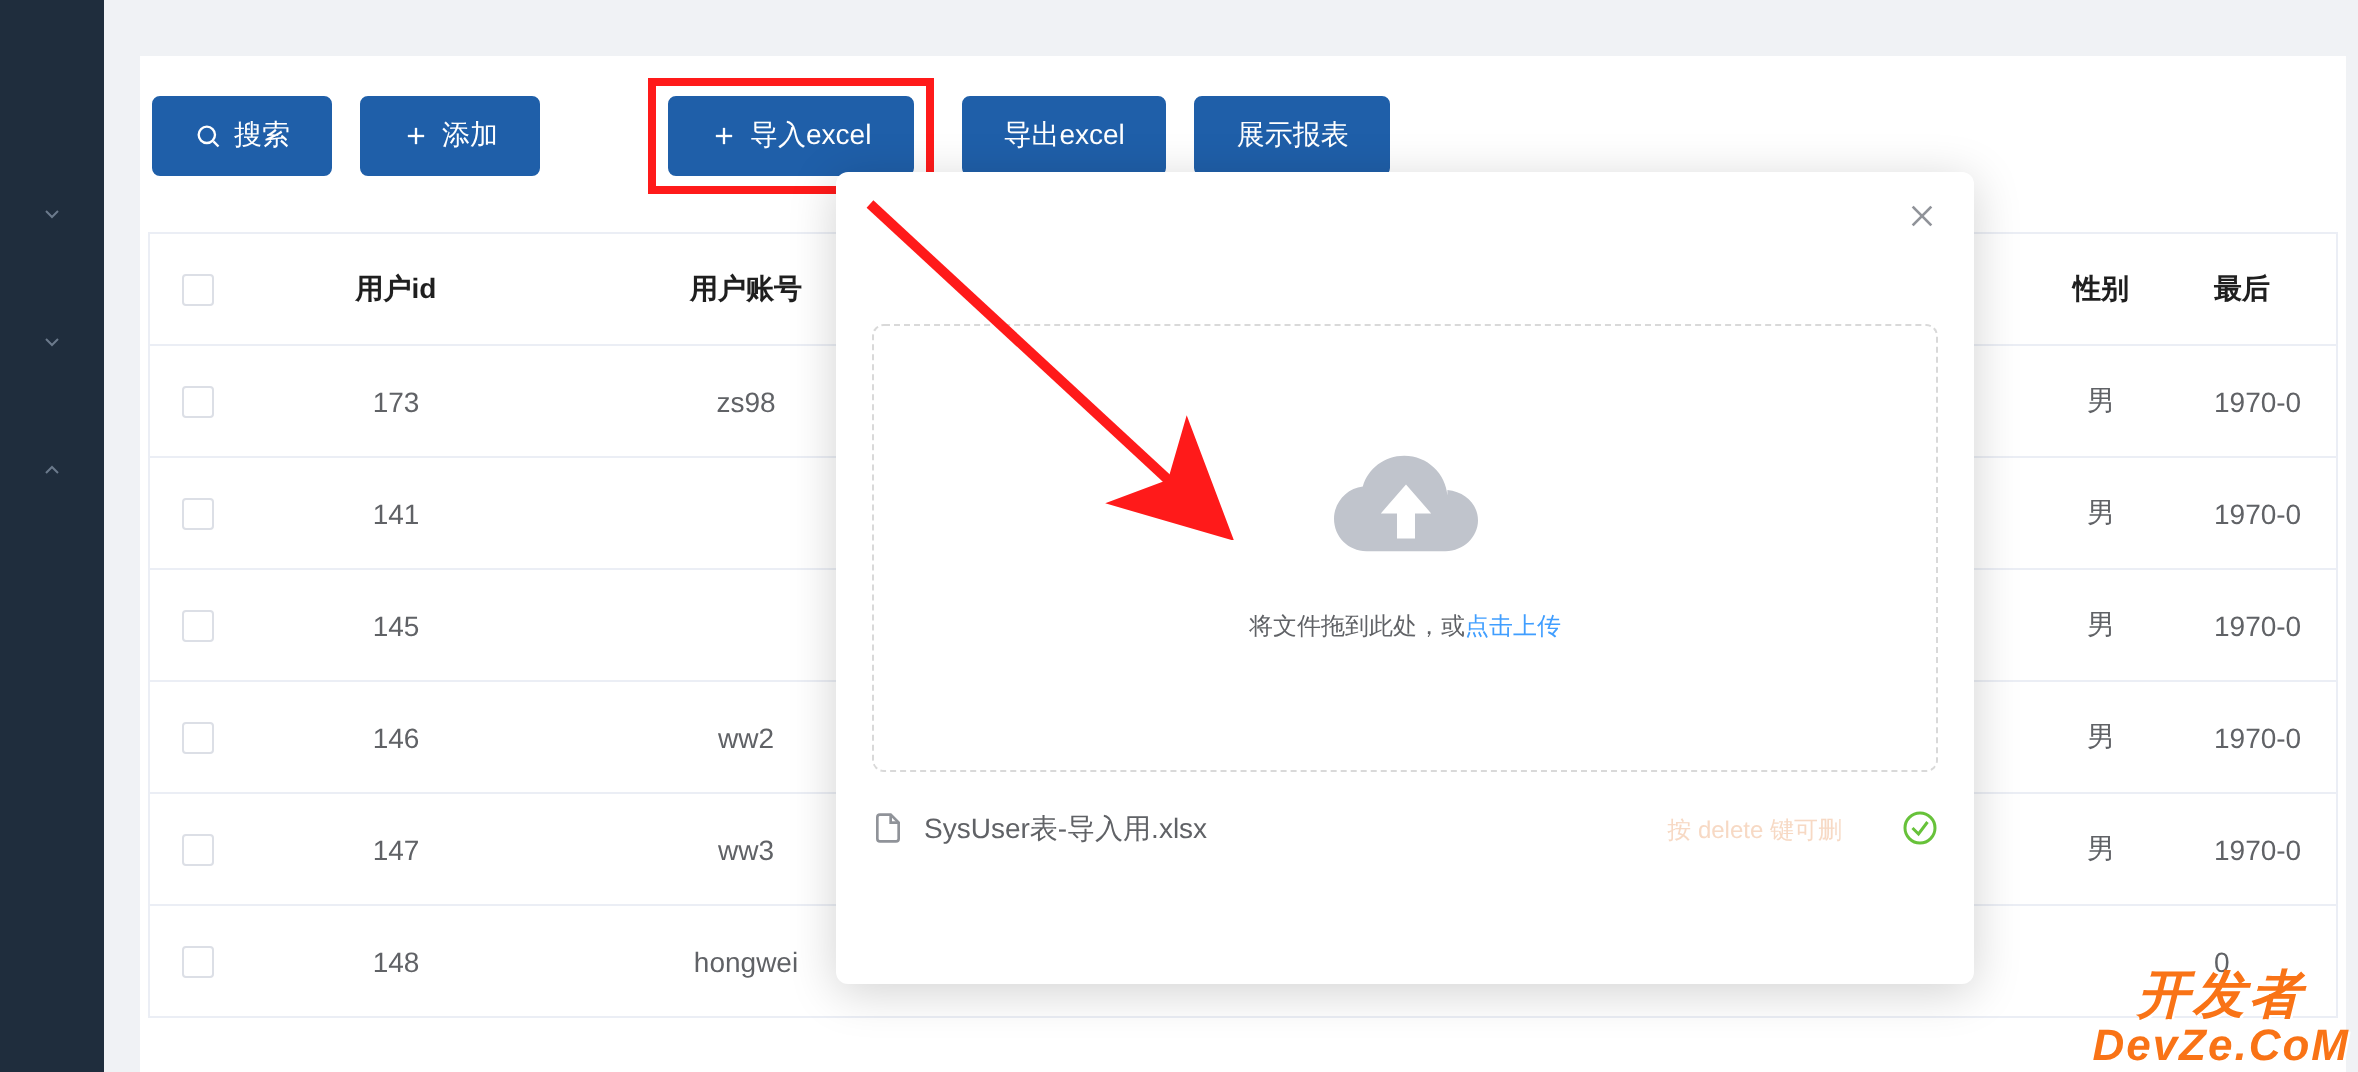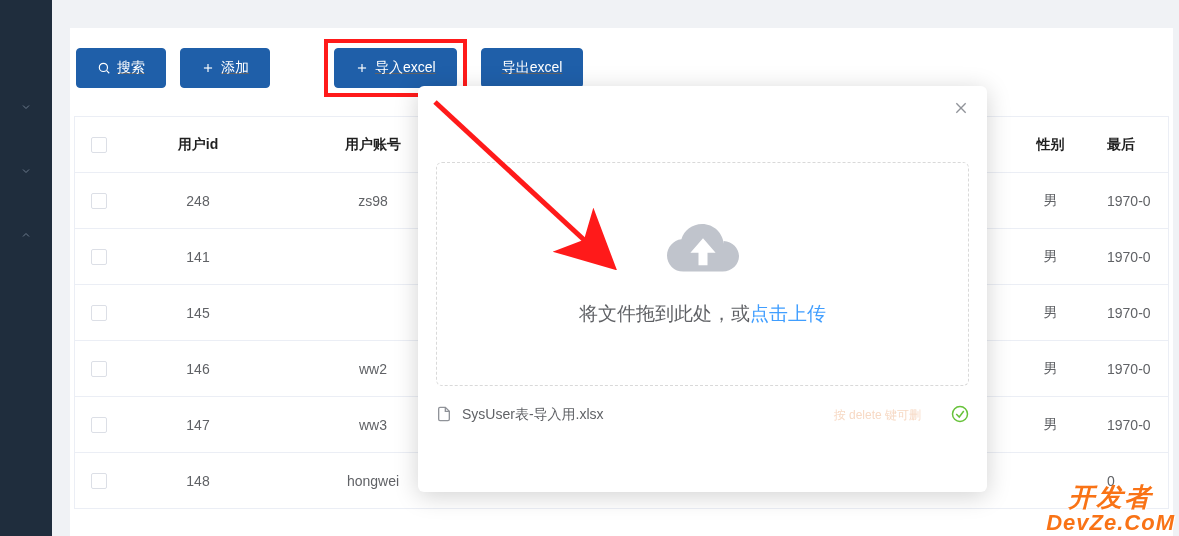--- a/index.html
+++ b/index.html
@@ -42,21 +42,20 @@
       min-height: 520px;
       padding: 20px 0 0 0;
     }
     .toolbar {
       display: flex;
       gap: 14px;
       padding-left: 6px;
       align-items: flex-start;
       height: 40px;
       margin-bottom: 28px;
-      text-decoration: underline;
     }
     .btn {
       height: 40px;
       padding: 0 20px;
       background: #1f5fa9;
       color: #fff;
       border: 1px solid #1f5fa9;
       border-radius: 4px;
       font-size: 14px;
       display: inline-flex;
@@ -128,21 +127,21 @@
     .upload-drop {
       position: absolute;
       left: 18px; right: 18px; top: 76px;
       height: 224px;
       border: 1px dashed #d9d9d9;
       border-radius: 6px;
       display: flex; flex-direction: column; align-items: center; justify-content: center;
       gap: 20px;
     }
     .cloud { color: #c0c4cc; }
-    .upload-text { color: #606266; font-size: 19px; }
+    .upload-text { color: #606266; font-size: 12px; }
     .upload-text .link { color: #409eff; cursor: pointer; }
     .file-row {
       position: absolute;
       left: 18px; right: 18px; top: 314px;
       height: 30px;
       display: flex; align-items: center; gap: 10px;
       color: #606266;
       font-size: 14px;
     }
     .file-row .fname { flex: 1; }
@@ -229,40 +228,43 @@
               </svg>
           </span>
           <span>导入excel</span>
         </button>
       </span>
 
       <button class="btn">
         <span>导出excel</span>
       </button>
 
+      <button class="btn">
+        <span>展示报表</span>
+      </button>
     </div>
 
     <div class="tablewrap">
       <div class="thead">
         <div class="cell chk">
           <span class="checkbox"></span>
         </div>
         <div class="cell c-id">用户id</div>
         <div class="cell c-acc">用户账号</div>
         <div class="cell c-mid"></div>
         <div class="cell c-phone"></div>
         <div class="cell c-sex">性别</div>
         <div class="cell c-date">最后</div>
       </div>
       <div id="tbody">
           <div class="trow">
             <div class="cell chk">
               <span class="checkbox"></span>
             </div>
-            <div class="cell c-id">248</div>
+            <div class="cell c-id">173</div>
             <div class="cell c-acc">zs98</div>
             <div class="cell c-mid"></div>
             <div class="cell c-phone"></div>
             <div class="cell c-sex">男</div>
             <div class="cell c-date">1970-0</div>
           </div>
           <div class="trow">
             <div class="cell chk">
               <span class="checkbox"></span>
             </div>

